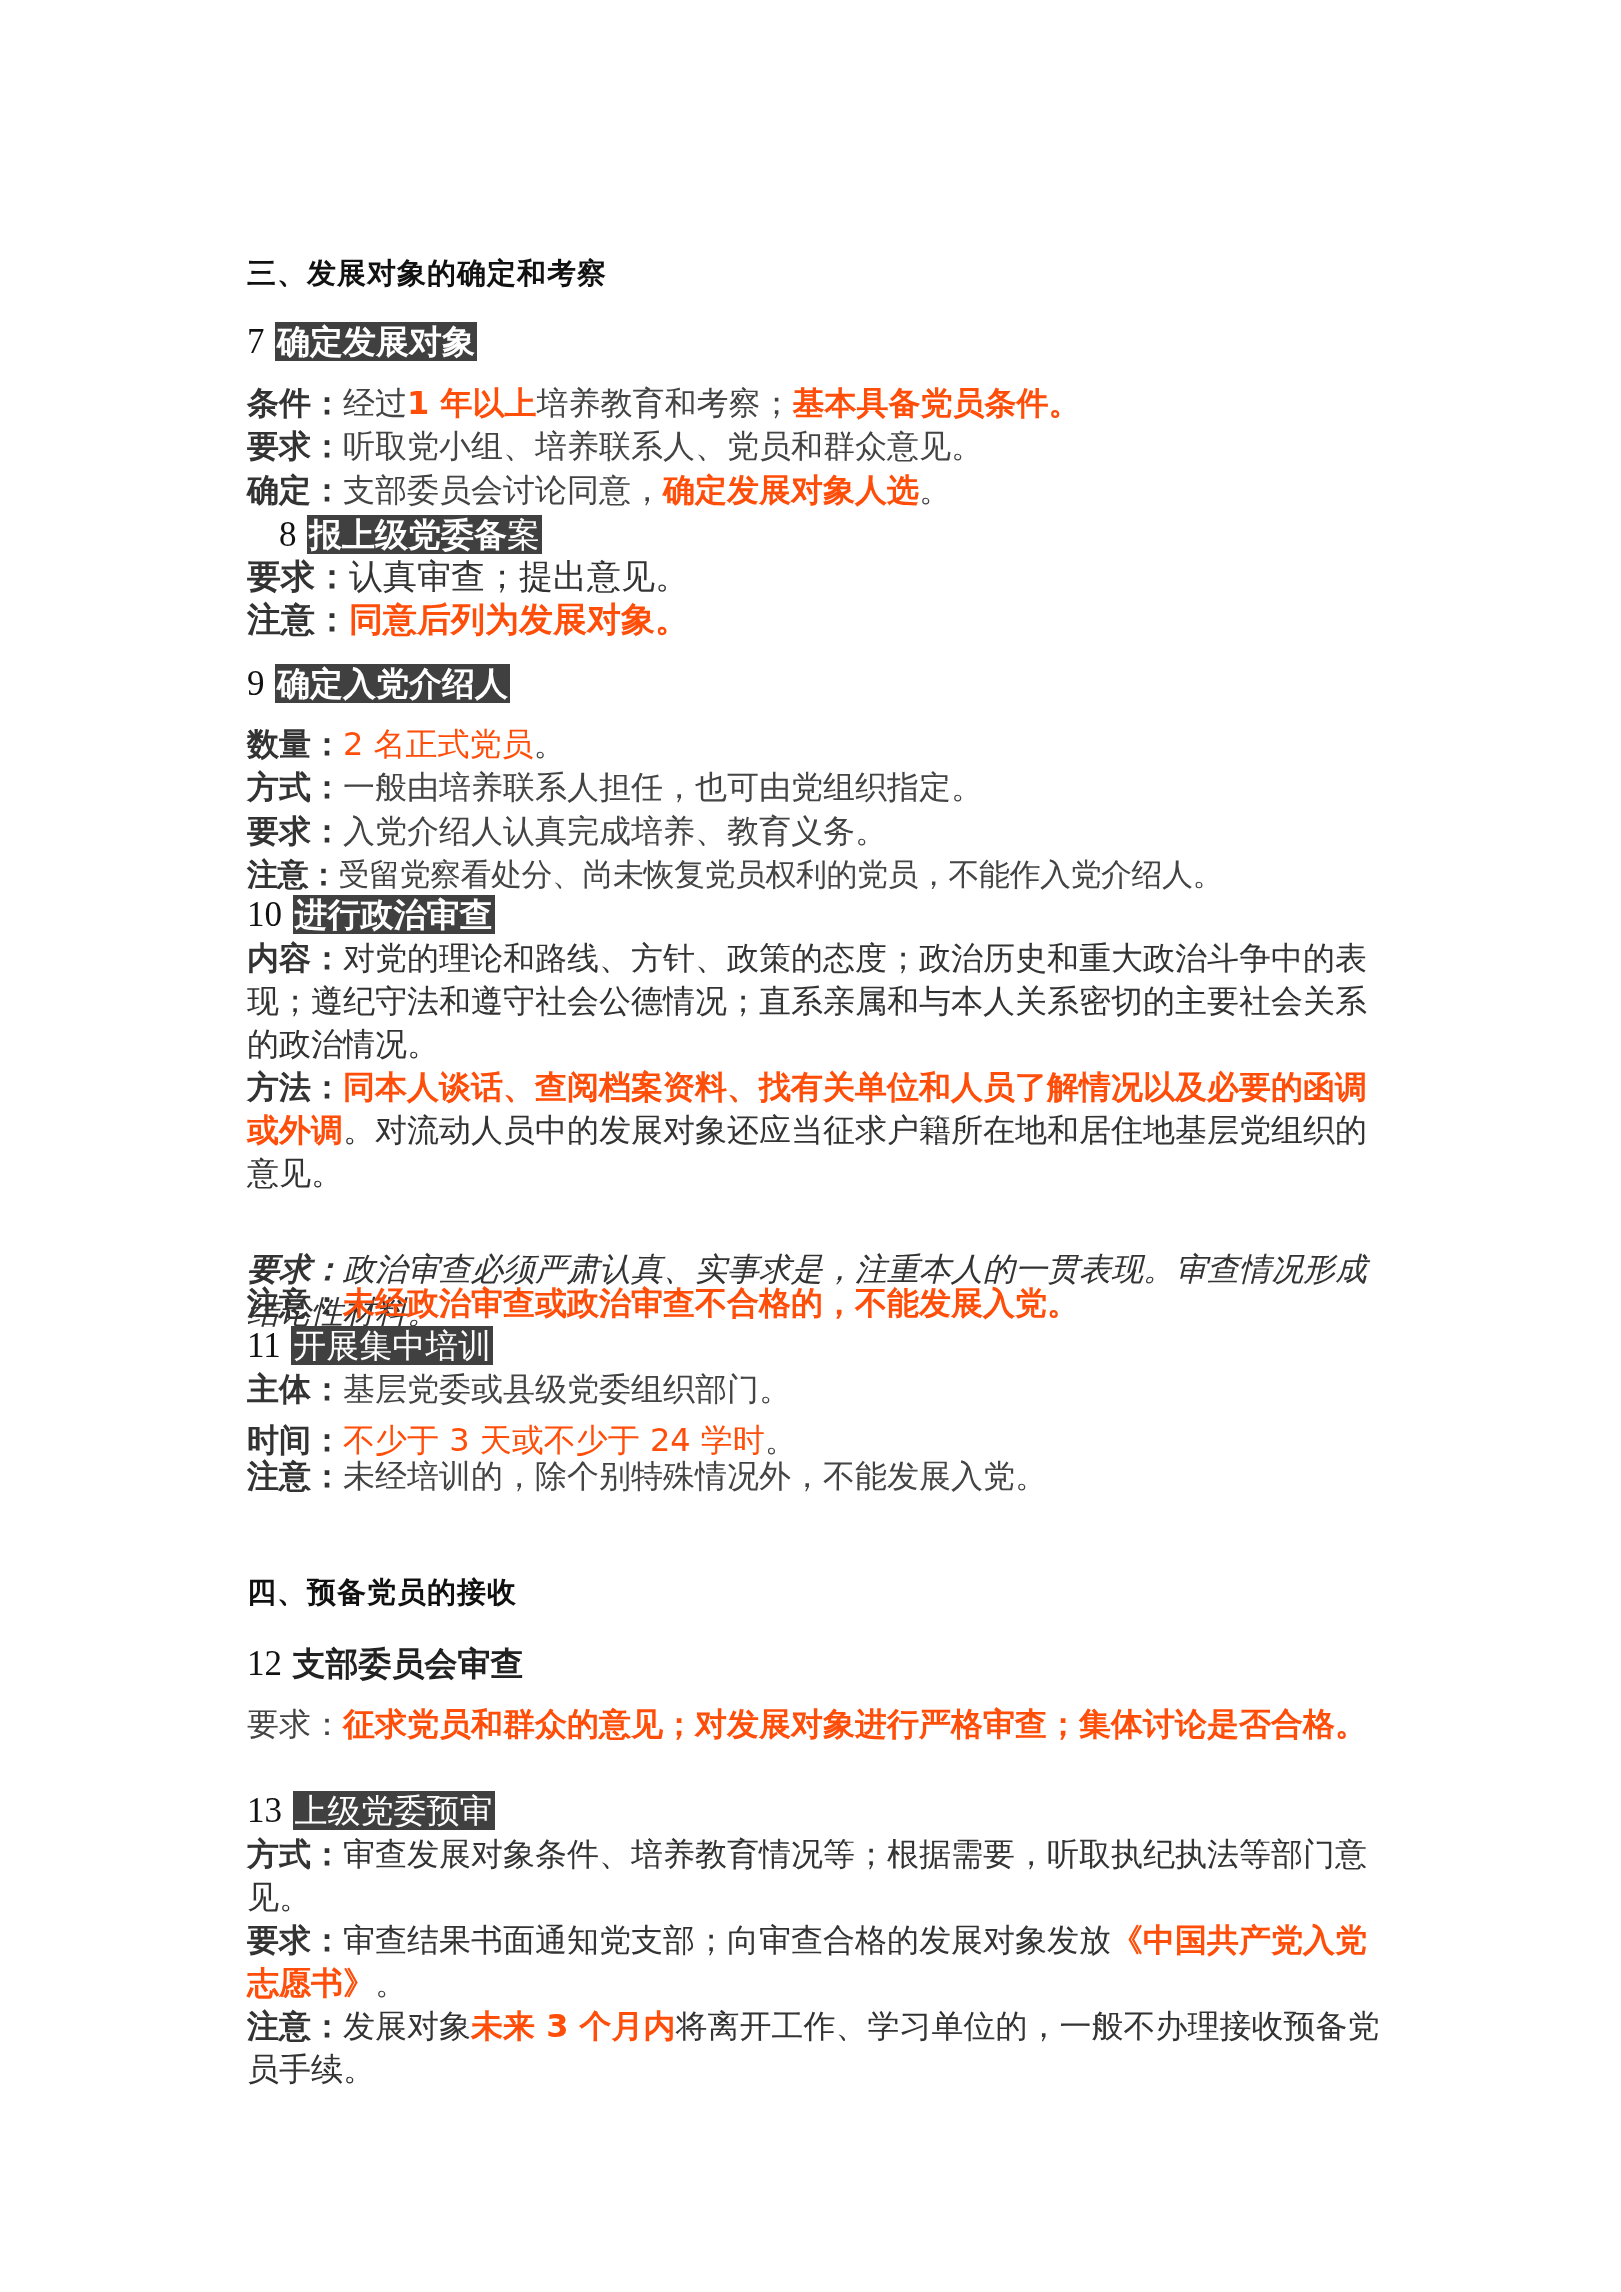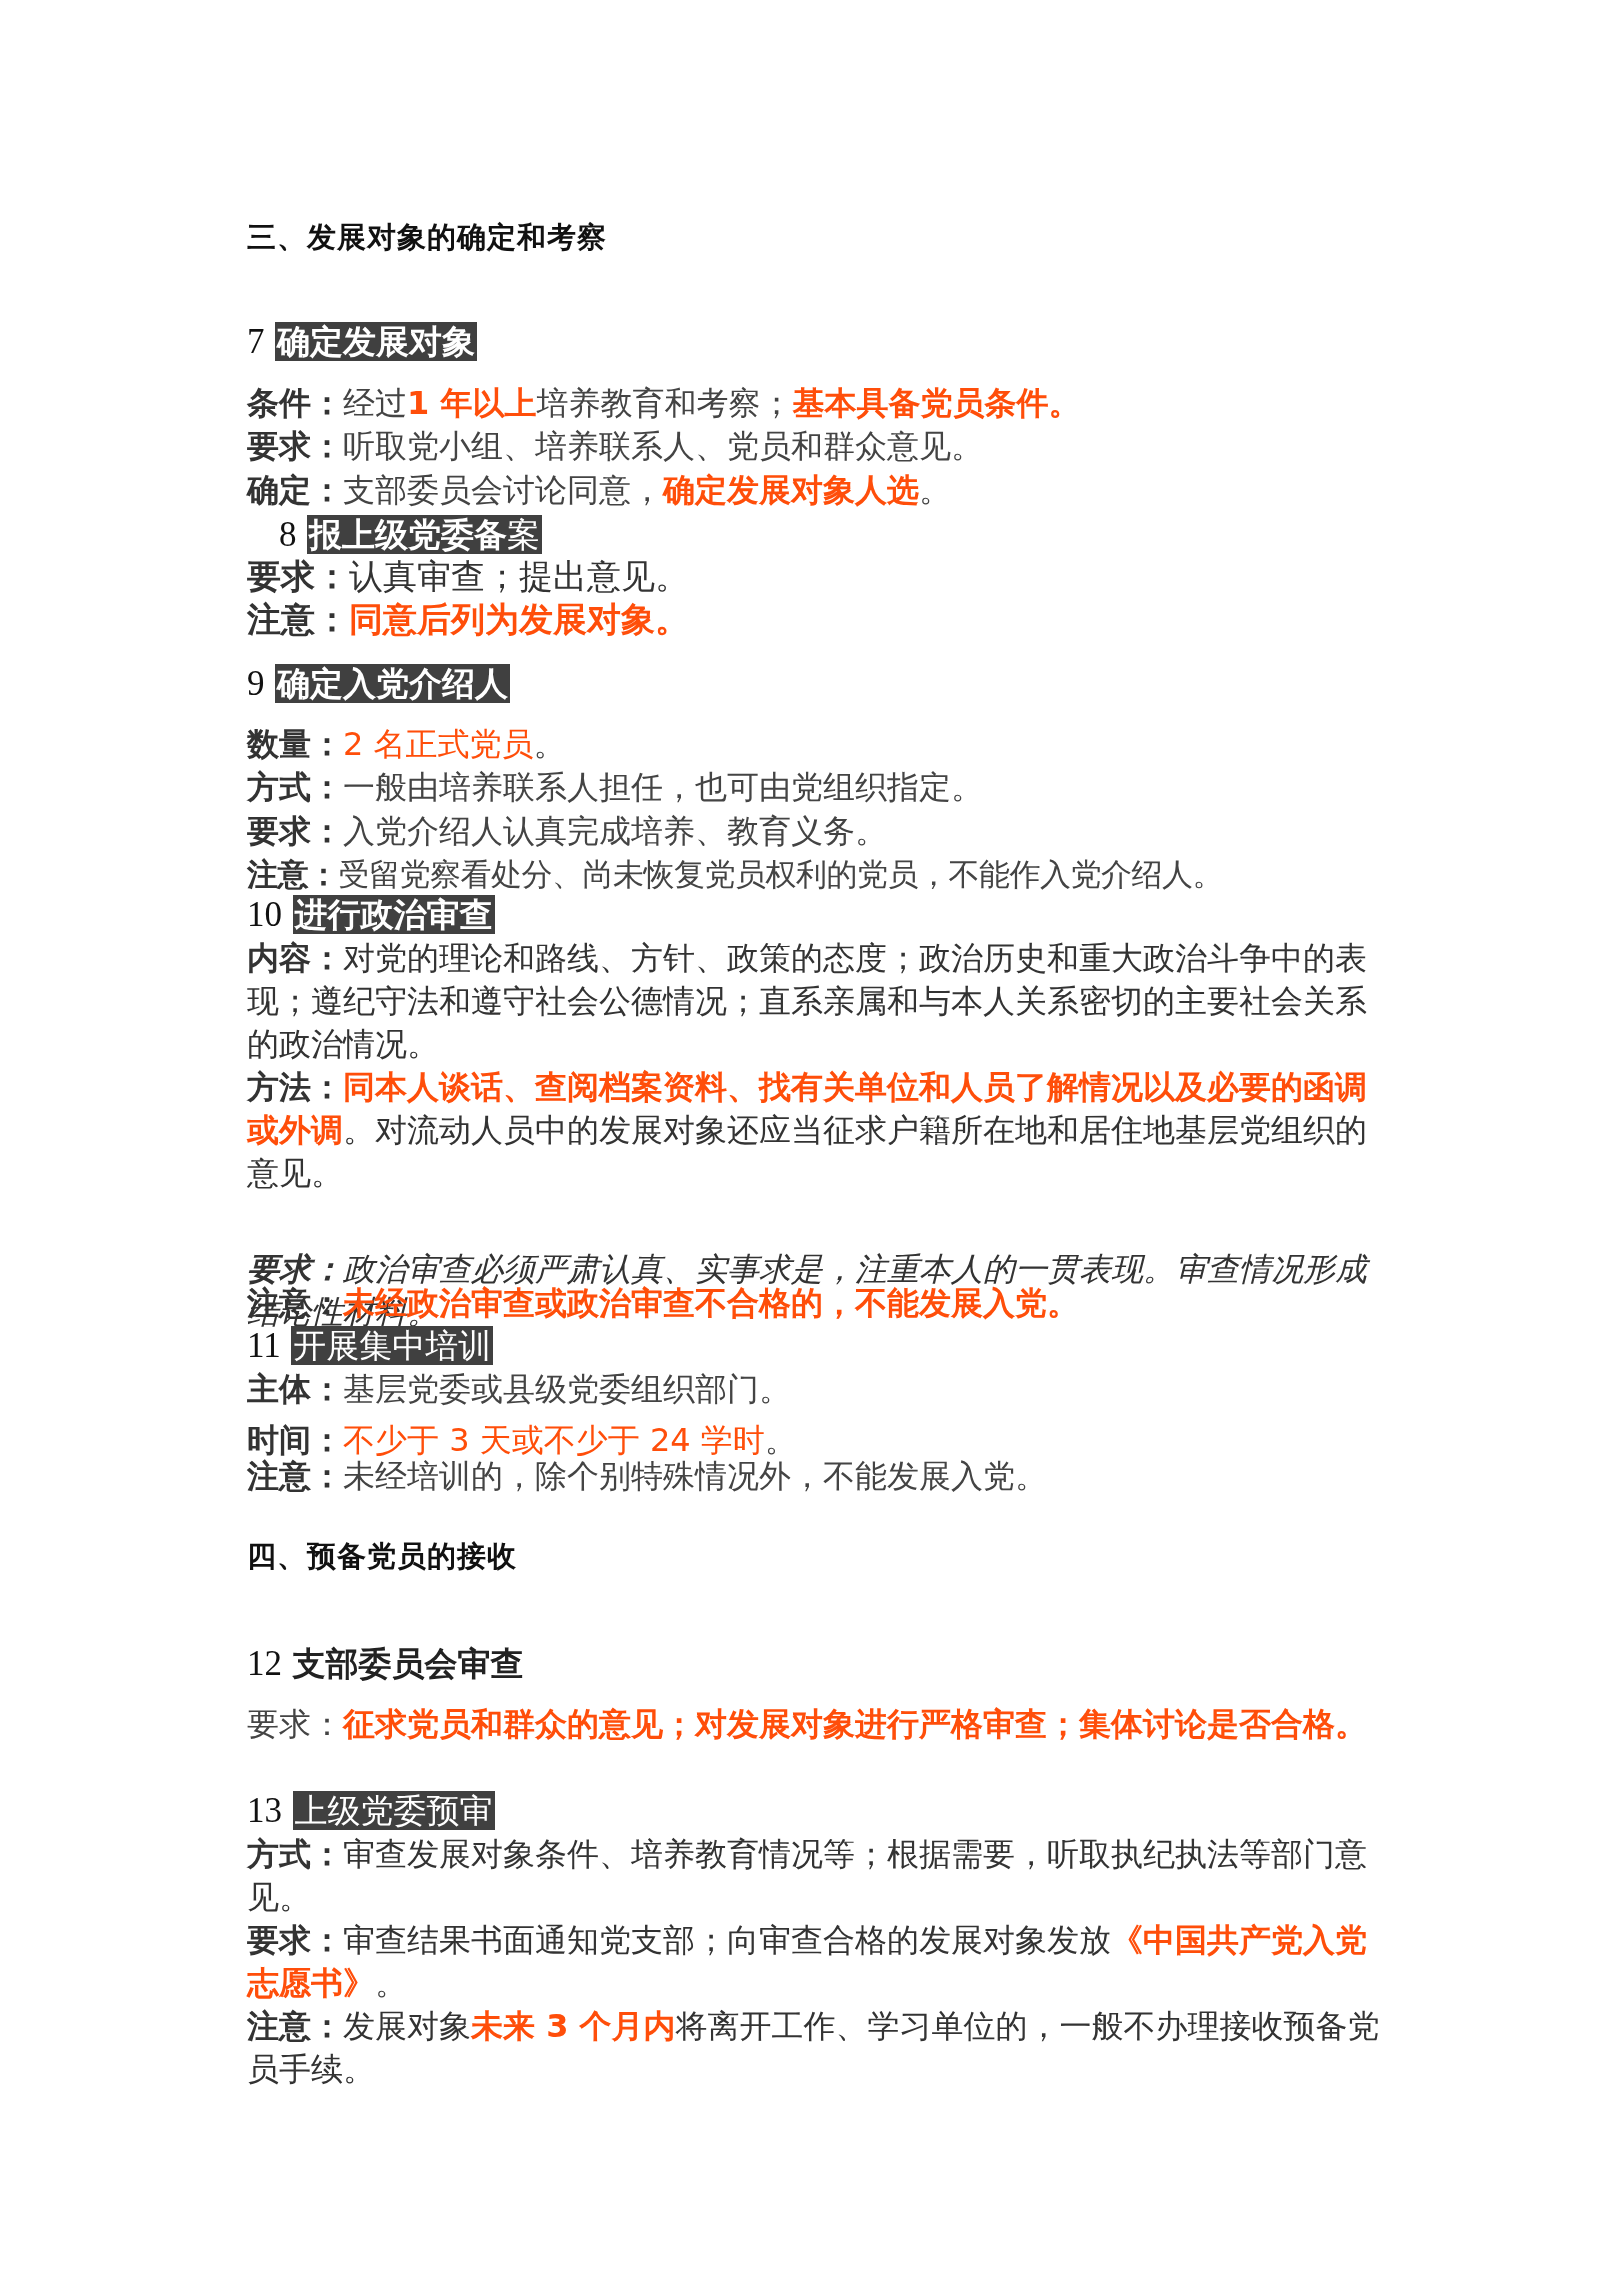--- a/index.html
+++ b/index.html
@@ -1,19 +1,19 @@
 <!DOCTYPE html>
 <html><head>
 <meta charset="utf-8">
 <style>
   html, body { margin: 0; padding: 0; background: #ffffff; }
   body { width: 1621px; height: 2293px; position: relative; overflow: hidden;
          font-family: "DejaVu Sans", "Liberation Sans", sans-serif; color: #333333; }
   .page { position: absolute; left: 247px; top: 0; width: 1157px; }
-  .section-title { position: absolute; left: 0; font-size: 29px; font-weight: bold; color: #111; letter-spacing: 1px; }
+  .section-title { position: absolute; left: 0; font-size: 29px; font-weight: bold; color: #111; letter-spacing: 1px; margin-top: 36px; }
   .step { position: absolute; left: 0; font-size: 33px; line-height: 41px; white-space: nowrap; }
   .step .num { font-family: "Liberation Serif", "DejaVu Serif", serif; color: #111; font-size: 35px; }
   .step .hl { background: #404040; color: #ffffff; font-weight: bold; padding: 0 2px; }
   .step .hl .thin { font-weight: normal; }
   .step .hl.light { font-weight: normal; }
   .step .plain-bold { font-weight: bold; color: #222; }
   .line { position: absolute; left: 0; font-size: 32px; line-height: 43px; width: 1157px; color: #444; }
   .line .label { font-weight: bold; color: #333; }
   .line .em { color: #FF4E0A; font-weight: bold; }
   .line .em-n { color: #FF4E0A; }

